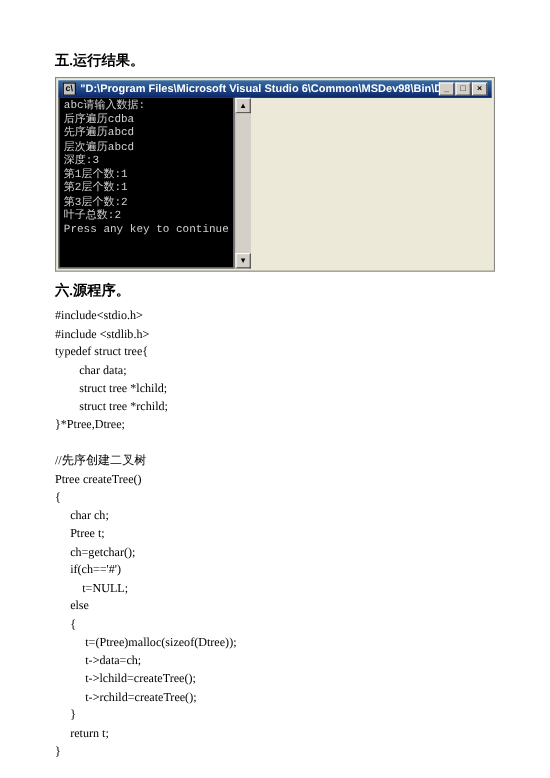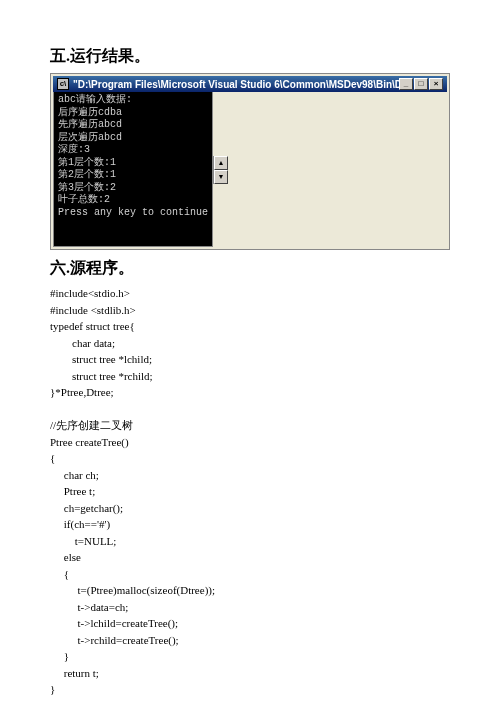--- a/index.html
+++ b/index.html
@@ -7,21 +7,21 @@
     padding: 40px 50px;
     background: #ffffff;
     font-family: "SimSun", serif;
     font-size: 11px;
     color: #000;
     width: 500px;
     box-sizing: border-box;
   }
   .section-header {
     font-weight: bold;
-    font-size: 16px;
+    font-size: 13px;
     margin: 6px 0;
   }
   .console-window {
     border: 1px solid #888;
     background: #ece9d8;
     padding: 2px;
     margin-bottom: 8px;
   }
   .titlebar {
     background: linear-gradient(to bottom, #3a6ea5, #0a246a);
@@ -76,21 +76,20 @@
     line-height: 1.25;
     padding: 2px 4px;
     min-height: 140px;
     white-space: pre;
     border: 1px solid #888;
     border-top: none;
     position: relative;
   }
   .console-wrapper {
     display: flex;
-    align-items: center;
   }
   .console-scroll {
     width: 14px;
     background: #d4d0c8;
     border-left: 1px solid #888;
     display: flex;
     flex-direction: column;
   }
   .scroll-btn {
     height: 14px;

